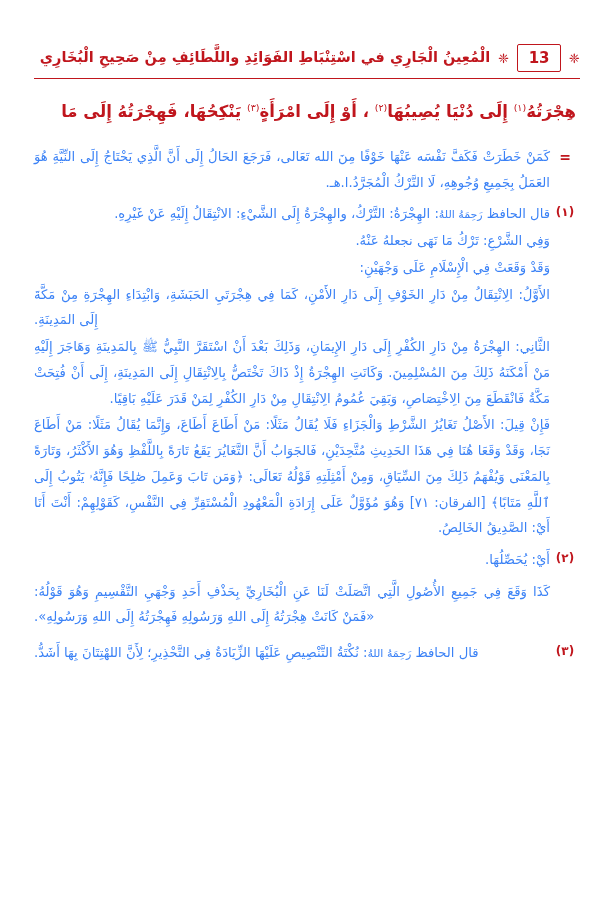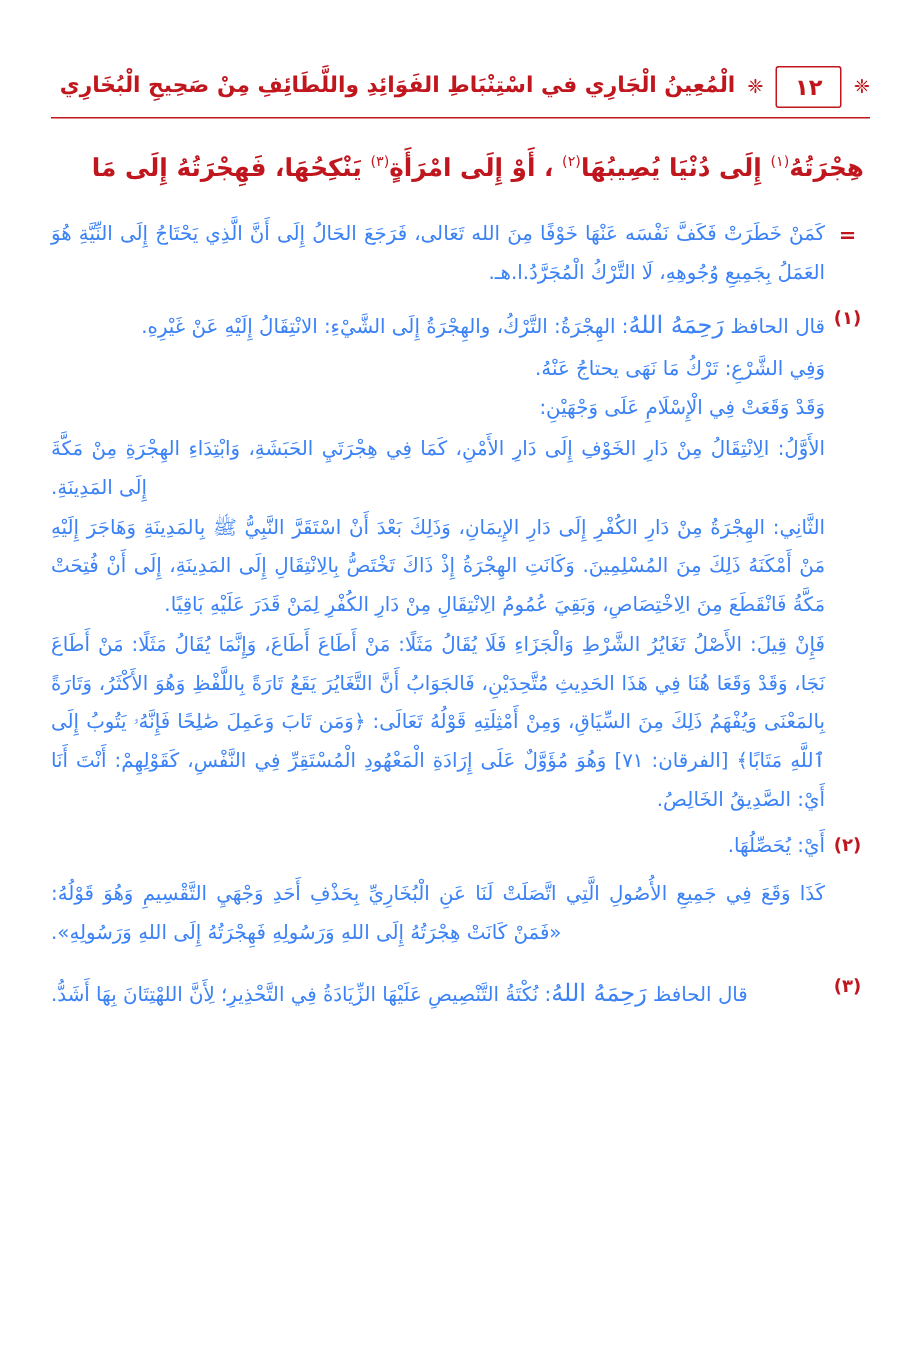--- a/index.html
+++ b/index.html
@@ -124,32 +124,32 @@
   .ptext.plain-right {
     text-align: right;
   }
   .bold {
     font-weight: normal;
   }
   .gap-sm { margin-top: 6px; }
   .gap-md { margin-top: 10px; }
 
   .sallam {
-    font-size: 16px;
+    font-size: 11px;
     letter-spacing: 0;
   }
 </style>
 </head>
 <body>
 
 <div class="page">
 
   <div class="header">
     <span class="ornament">❈</span>
-    <div class="page-number-box">١٢</div>
+    <div class="page-number-box">13</div>
     <span class="ornament">❈</span>
     <div class="header-title">الْمُعِينُ الْجَارِي في اسْتِنْبَاطِ الفَوَائِدِ واللَّطَائِفِ مِنْ صَحِيحِ الْبُخَارِي</div>
   </div>
   <hr class="header-rule">
 
   <div class="hadith-line">
     <span>هِجْرَتُهُ</span><sup>(١)</sup><span> إِلَى دُنْيَا يُصِيبُهَا</span><sup>(٢)</sup><span> ، أَوْ إِلَى امْرَأَةٍ</span><sup>(٣)</sup><span> يَنْكِحُهَا، فَهِجْرَتُهُ إِلَى مَا</span>
   </div>
 
   <div class="body">
@@ -160,21 +160,21 @@
     </div>
 
 
     <div class="para gap-sm">
       <div class="marker">(١)</div>
       <div class="ptext plain-right"><span class="bold">قال الحافظ</span> <span class="sallam">رَحِمَهُ اللهُ</span><span>: الهِجْرَةُ: التَّرْكُ، والهِجْرَةُ إِلَى الشَّيْءِ: الانْتِقَالُ إِلَيْهِ عَنْ غَيْرِهِ.</span></div>
     </div>
 
     <div class="para">
       <div class="marker"></div>
-      <div class="ptext plain-right">وَفِي الشَّرْعِ: تَرْكُ مَا نَهَى يحتاجُ عَنْهُ.</div>
+      <div class="ptext plain-right">وَفِي الشَّرْعِ: تَرْكُ مَا نَهَى نجعلهُ عَنْهُ.</div>
     </div>
 
     <div class="para">
       <div class="marker"></div>
       <div class="ptext plain-right">وَقَدْ وَقَعَتْ فِي الْإِسْلَامِ عَلَى وَجْهَيْنِ:</div>
     </div>
 
     <div class="para">
       <div class="marker"></div>
       <div class="ptext last-left"><span class="bold">الأَوَّلُ:</span><span> الِانْتِقَالُ مِنْ دَارِ الخَوْفِ إِلَى دَارِ الأَمْنِ، كَمَا فِي هِجْرَتَيِ الحَبَشَةِ، وَابْتِدَاءِ الهِجْرَةِ مِنْ مَكَّةَ إِلَى المَدِينَةِ.</span></div>

